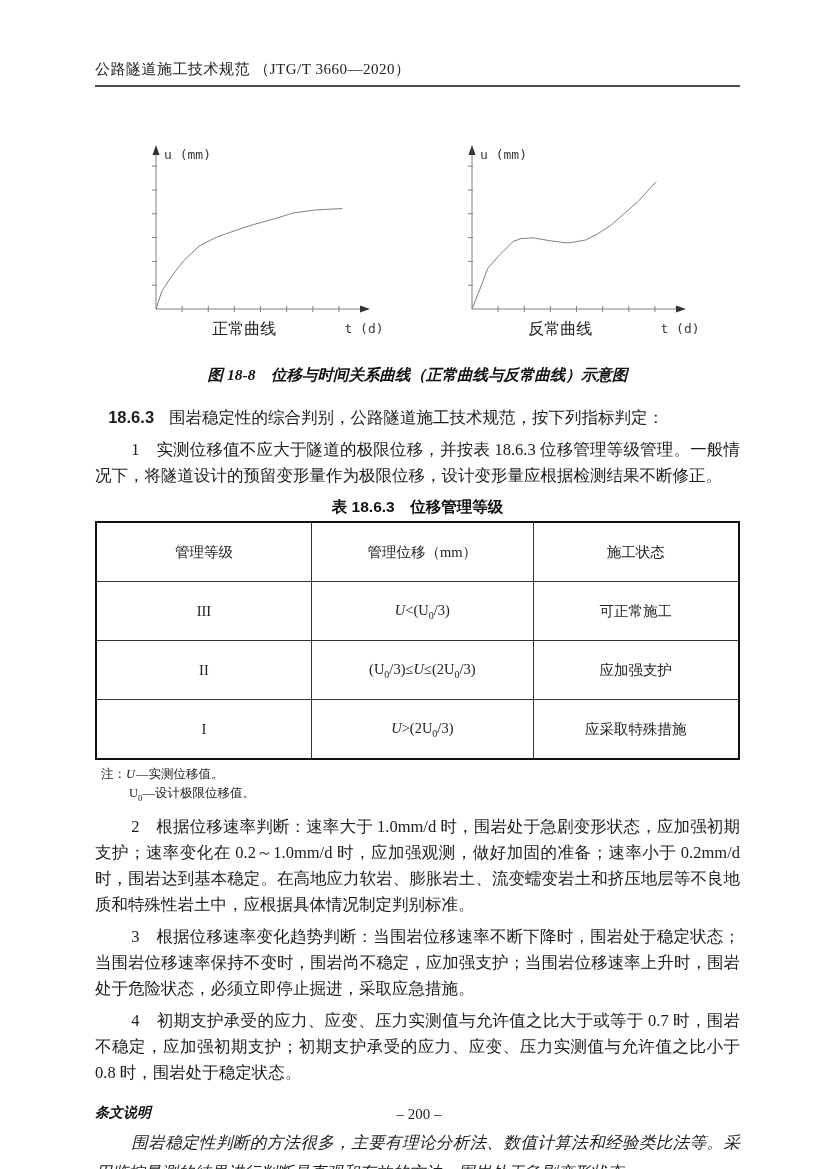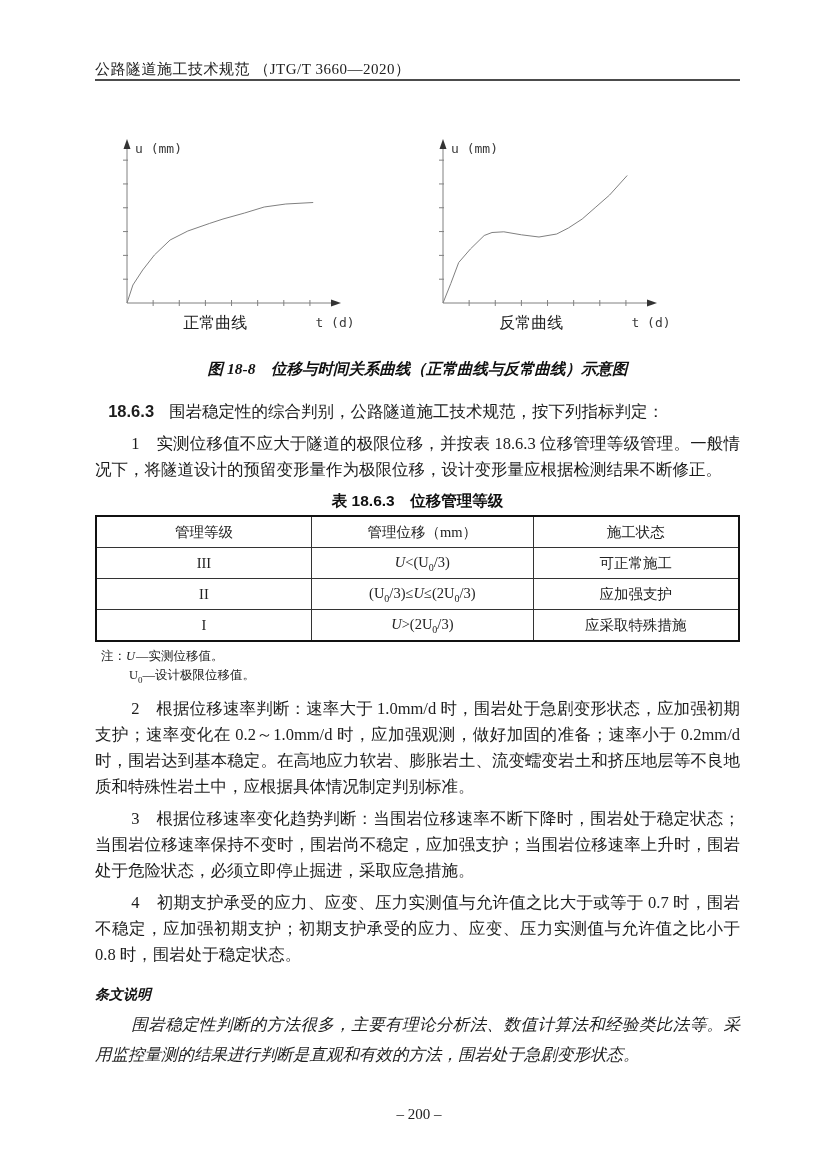--- a/index.html
+++ b/index.html
@@ -10,45 +10,45 @@
     box-sizing:border-box;
     padding:0 86px 0 95px;
     overflow:hidden;
     font-family:"Liberation Serif","DejaVu Serif",serif;
     color:#1c1c1c;
   }
   
   .hdr{padding-top:60px;}
   .hdr-text{
     font-size:15px;letter-spacing:0.5px;color:#222;
-    border-bottom:2px solid #4c4c4c;
+    padding-bottom:6px;border-bottom:2px solid #4c4c4c;
   }
   
   .fig{margin-top:50px;}
-  .charts{display:flex;justify-content:flex-start;gap:44px;}
+  .charts{display:flex;justify-content:center;gap:44px;}
   .chart svg{display:block;}
   .chart text{font-family:"DejaVu Sans Mono",monospace;fill:#3a3a3a;}
   .chart .curve-name{font-family:"Liberation Serif","DejaVu Serif",serif;font-size:16px;fill:#222;}
   .fig-caption{
     margin-top:10px;text-align:center;
     font-style:italic;font-weight:600;font-size:15.5px;color:#111;
   }
   
   .clause{margin:18px 0 0;font-size:16.5px;line-height:26px;text-indent:0.8em;text-align:justify;}
   .clause .num{font-family:"Liberation Sans","DejaVu Sans",sans-serif;font-weight:bold;margin-right:0.9em;}
   .item{margin:6px 0 0;font-size:16.5px;line-height:26px;text-align:justify;text-indent:2.2em;}
   
   .tbl-title{
     margin-top:8px;text-align:center;font-weight:bold;font-size:15.5px;
     font-family:"Liberation Sans","DejaVu Sans",sans-serif;color:#111;
   }
   table.mgmt{width:100%;border-collapse:collapse;margin-top:3px;border:2px solid #111;}
   table.mgmt th,table.mgmt td{
     border:1px solid #333;height:28px;text-align:center;vertical-align:middle;
-    font-size:14.5px;font-weight:normal;padding:1px 4px;color:#222;
+    font-size:14.5px;font-weight:normal;padding:15px 4px;color:#222;
   }
   table.mgmt col.c1{width:33.5%;}
   table.mgmt col.c2{width:34.5%;}
   table.mgmt col.c3{width:32%;}
   table.mgmt sub{font-size:10px;}
   
   .notes{margin-top:5px;font-size:12.5px;line-height:19px;color:#222;}
   .note-line{padding-left:6px;}
   .note-line.cont{padding-left:34px;}
   .note-line i{margin-right:1px;}

